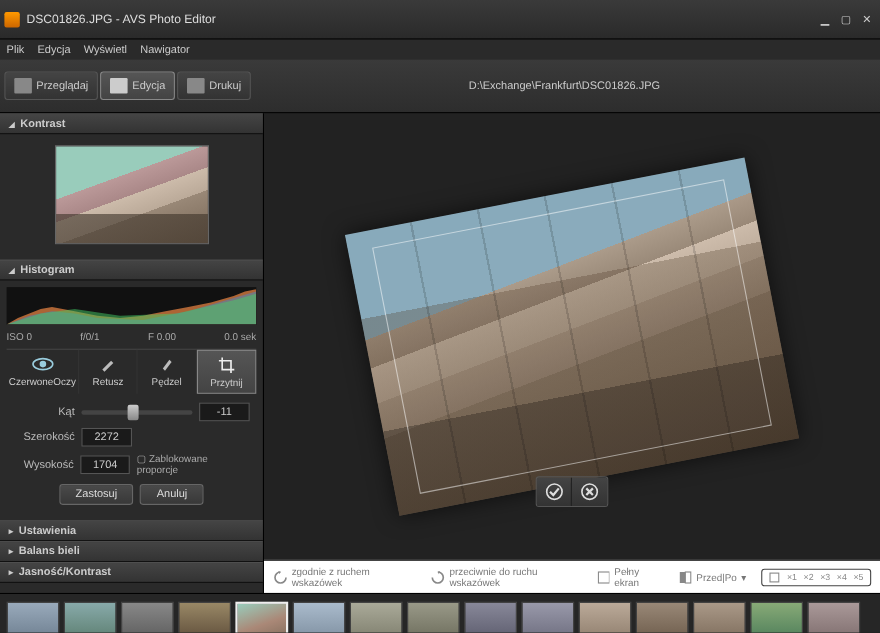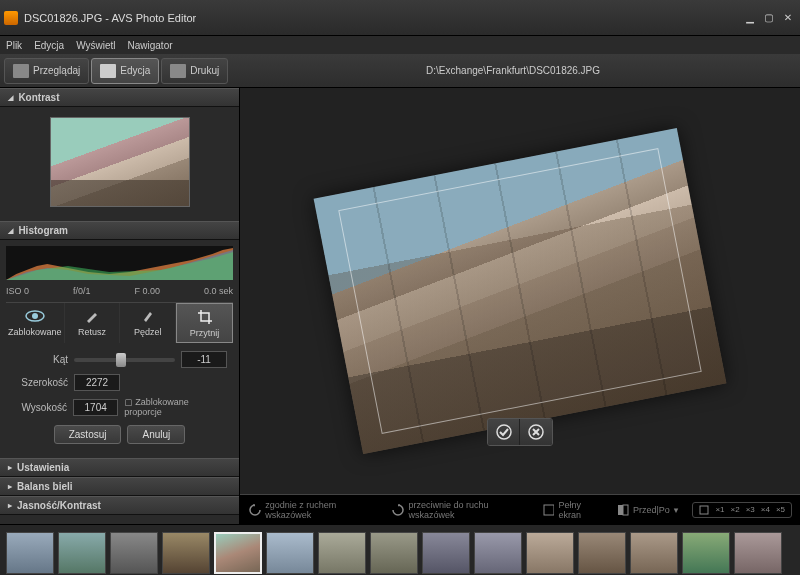--- a/index.html
+++ b/index.html
@@ -4,21 +4,21 @@
 <style>
 * { margin: 0; padding: 0; box-sizing: border-box; font-family: Arial, sans-serif; }
 body { background: #1a1a1a; width: 800px; height: 575px; overflow: hidden; color: #ccc; font-size: 10px; }
 .titlebar { background: linear-gradient(#3a3a3a,#2a2a2a); height: 36px; display: flex; align-items: center; padding: 0 4px; border-bottom: 1px solid #000; }
 .titlebar .app-icon { width: 14px; height: 14px; background: linear-gradient(#f90,#c60); border-radius: 2px; margin-right: 6px; }
 .titlebar .title { flex: 1; font-size: 11px; color: #ddd; }
 .win-controls { display: flex; gap: 3px; }
 .win-controls span { width: 16px; height: 14px; display: flex; align-items: center; justify-content: center; cursor: pointer; font-size: 10px; color: #ccc; }
 .menubar { background: #2a2a2a; height: 18px; display: flex; align-items: center; padding: 0 6px; gap: 12px; font-size: 10px; }
 .menubar span { color: #ccc; cursor: pointer; }
-.toolbar { background: linear-gradient(#3a3a3a,#2d2d2d); height: 34px; display: flex; align-items: center; padding: 0 4px; gap: 2px; border-bottom: 1px solid #000; }
+.toolbar { background: linear-gradient(#3a3a3a,#2d2d2d); height: 49px; display: flex; align-items: center; padding: 0 4px; gap: 2px; border-bottom: 1px solid #000; }
 .tool-btn { display: flex; align-items: center; gap: 4px; padding: 4px 8px; background: linear-gradient(#444,#333); border: 1px solid #555; border-radius: 3px; cursor: pointer; height: 26px; font-size: 10px; }
 .tool-btn.active { background: linear-gradient(#555,#444); border-color: #888; }
 .tool-btn .ico { width: 16px; height: 14px; background: #888; border-radius: 1px; }
 .path-text { flex: 1; text-align: center; font-size: 10px; color: #ccc; }
 .main { display: flex; height: 436px; }
 .sidebar { width: 240px; background: #2a2a2a; border-right: 1px solid #000; overflow-y: auto; }
 .panel-head { background: linear-gradient(#444,#333); padding: 3px 8px; border-top: 1px solid #555; border-bottom: 1px solid #111; font-size: 10px; font-weight: bold; cursor: pointer; display: flex; align-items: center; gap: 5px; }
 .panel-head::before { content: "▸"; font-size: 8px; }
 .panel-head.open::before { content: "◢"; font-size: 7px; }
 .panel-body { padding: 6px; }
@@ -43,21 +43,21 @@
 .btn { background: linear-gradient(#4a4a4a,#383838); border: 1px solid #666; padding: 3px 14px; border-radius: 3px; cursor: pointer; font-size: 10px; color: #ddd; }
 .canvas { flex: 1; background: #222; position: relative; display: flex; flex-direction: column; }
 .canvas-view { flex: 1; position: relative; display: flex; align-items: center; justify-content: center; overflow: hidden; }
 .rotated-img { width: 370px; height: 260px; transform: rotate(-11deg); position: relative; background: linear-gradient(170deg,#8ab 0%,#8ab 30%,#aa9988 30%,#998877 38%,#ccbbaa 38%,#bbaa99 48%,#aa9988 48%,#998877 58%,#887766 58%,#665544 100%); box-shadow: 0 0 20px rgba(0,0,0,.6); }
 .rotated-img::before { content:""; position:absolute; inset:0; background: repeating-linear-gradient(90deg, transparent 0 60px, rgba(0,0,0,.15) 60px 62px), linear-gradient(transparent 30%, rgba(80,60,40,.3) 30% 70%, rgba(40,30,20,.5) 70%); }
 .rotated-img::after { content:""; position:absolute; left:6%; top:6%; right:6%; bottom:6%; border: 1px solid rgba(255,255,255,.5); background: rgba(255,255,255,.02); }
 .confirm-bar { position: absolute; bottom: 48px; left: 50%; transform: translateX(-50%); display: flex; gap: 0; border: 1px solid #555; border-radius: 3px; overflow: hidden; }
 .confirm-btn { width: 32px; height: 26px; background: linear-gradient(#444,#333); display: flex; align-items: center; justify-content: center; cursor: pointer; border-right: 1px solid #222; }
 .confirm-btn:last-child { border-right: none; }
 .confirm-btn svg { width: 18px; height: 18px; }
-.bottom-tools { height: 30px; background: #000000; border-top: 1px solid #444; display: flex; align-items: center; padding: 0 8px; gap: 14px; font-size: 9px; color: #777; }
+.bottom-tools { height: 30px; background: #ffffff; border-top: 1px solid #444; display: flex; align-items: center; padding: 0 8px; gap: 14px; font-size: 9px; color: #777; }
 .bottom-tools .bt { display: flex; align-items: center; gap: 4px; cursor: pointer; }
 .zoom-tools { margin-left: auto; display: flex; align-items: center; gap: 6px; font-size: 8px; color: #888; border: 1px solid #444; border-radius: 3px; padding: 2px 6px; }
 .thumbstrip { height: 56px; background: #262626; border-top: 1px solid #000; display: flex; align-items: center; padding: 4px 6px; gap: 4px; overflow: hidden; }
 .thumb { width: 48px; height: 42px; background: #888; flex-shrink: 0; border: 1px solid #444; cursor: pointer; }
 .thumb.sel { border: 2px solid #eee; }
 .t1{background:linear-gradient(#9ab,#678)}.t2{background:linear-gradient(#8aa,#576)}.t3{background:linear-gradient(#888,#555)}.t4{background:linear-gradient(#986,#543)}.t5{background:linear-gradient(160deg,#9cb,#a87,#765)}.t6{background:linear-gradient(#abc,#789)}.t7{background:linear-gradient(#aa9,#776)}.t8{background:linear-gradient(#998,#665)}.t9{background:linear-gradient(#889,#556)}.t10{background:linear-gradient(#99a,#667)}.t11{background:linear-gradient(#ba9,#876)}.t12{background:linear-gradient(#987,#654)}.t13{background:linear-gradient(#a98,#765)}.t14{background:linear-gradient(#8a7,#475)}.t15{background:linear-gradient(#a99,#766)}
 </style>
 </head>
 <body>
 
@@ -117,21 +117,21 @@
         <span>0.0 sek</span>
       </div>
       <div class="tool-tabs">
         <div class="tool-tab">
           <div class="ticon">
               <svg viewBox="0 0 20 12">
                 <ellipse cx="10" cy="6" rx="9" ry="5" fill="none" stroke="#9cd" stroke-width="1.5"></ellipse>
                 <circle cx="10" cy="6" r="3" fill="#9cd"></circle>
               </svg>
             </div>
-          <span>Zablokowane</span>
+          <span>CzerwoneOczy</span>
         </div>
         <div class="tool-tab">
           <div class="ticon">
               <svg viewBox="0 0 16 16">
                 <path d="M3 13 L11 5 L13 7 L5 15 Z" fill="#bbb"></path>
               </svg>
             </div>
           <span>Retusz</span>
         </div>
         <div class="tool-tab">

